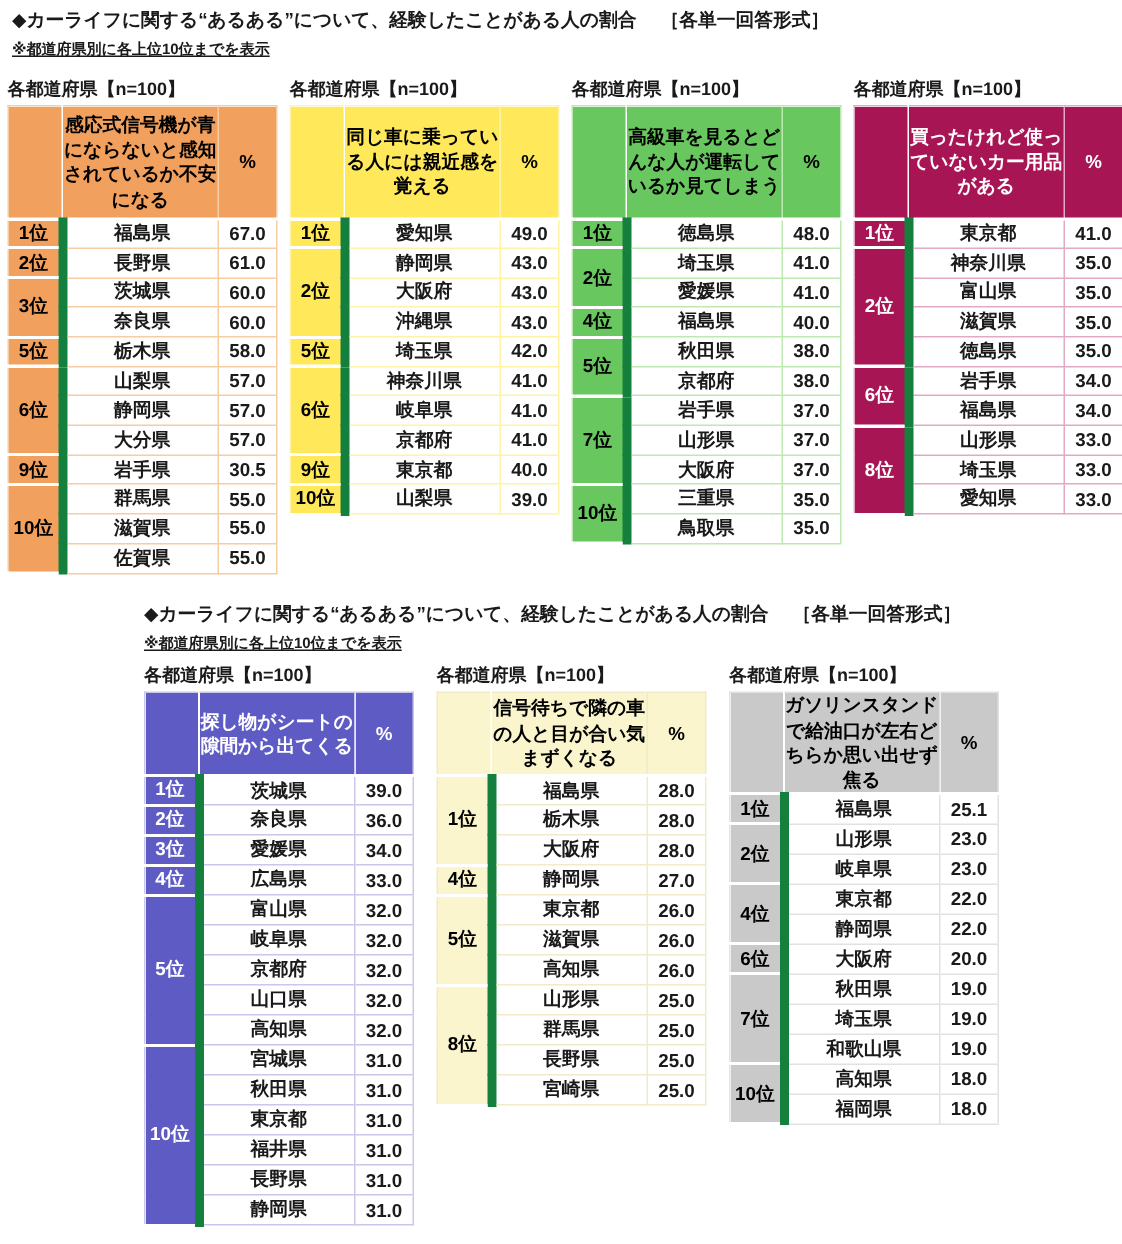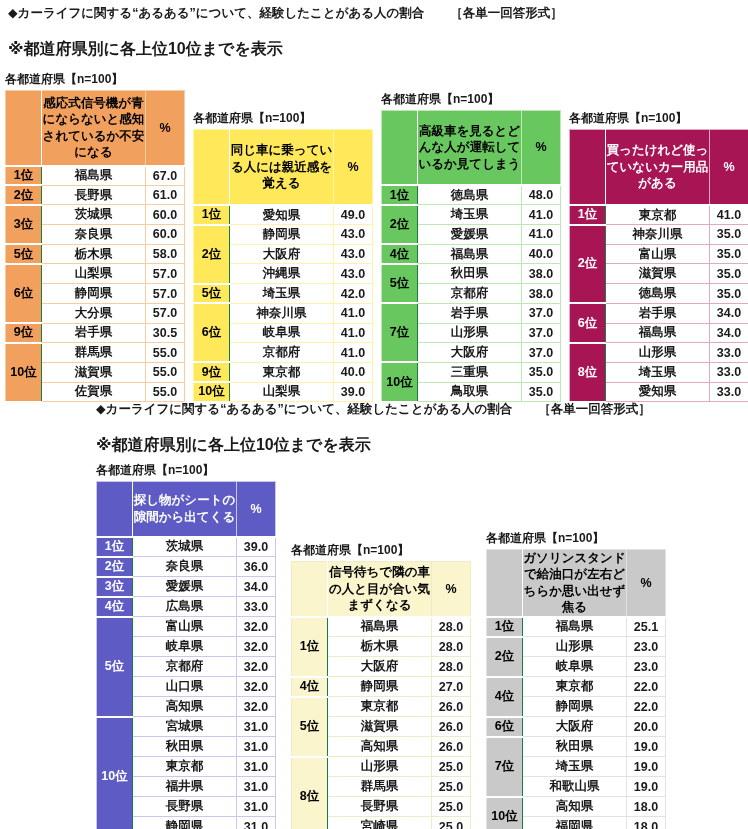--- a/index.html
+++ b/index.html
@@ -4,23 +4,23 @@
 <style>
   html,body{margin:0;padding:0;}
   body{
     width:748px;height:829px;position:relative;background:#ffffff;
     font-family:"Liberation Sans","DejaVu Sans",sans-serif;
     font-weight:bold;color:#1a1a1a;overflow:hidden;
   }
   .sec{position:absolute;}
   #sec1{left:8px;top:5px;width:738px;}
   #sec2{left:96px;top:401px;width:650px;}
-  .title-row{display:flex;gap:26px;font-size:12.5px;line-height:1.3;white-space:nowrap;}
-  .subtitle{font-size:16px;margin-top:18px;line-height:1.3;}
-  .tables-row{display:flex;align-items:flex-end;margin-top:11px;}
+  .title-row{display:flex;gap:16px;font-size:12.5px;line-height:1.3;white-space:nowrap;}
+  .subtitle{font-size:10px;margin-top:6px;line-height:1.3;text-decoration:underline;}
+  .tables-row{display:flex;align-items:flex-start;margin-top:11px;}
   #sec1 .tables-row{gap:9px;margin-left:-3px;}
   #sec2 .tables-row{gap:16px;margin-left:0;margin-top:6px;}
   .table-block{width:179px;flex:0 0 179px;}
   .panel-label{font-size:12px;height:19px;line-height:17px;white-space:nowrap;}
   table.rank-table{
     border-collapse:collapse;table-layout:fixed;width:179px;
     border:1px solid var(--line);
   }
   table.rank-table th, table.rank-table td{
     padding:0;font-size:12.5px;font-weight:bold;text-align:center;vertical-align:middle;
@@ -29,21 +29,21 @@
   thead tr{height:75px;}
   #sec2 thead tr{height:55px;}
   tbody tr{height:19.7px;}
   #sec2 tbody tr{height:20px;}
   th{background:var(--main);color:var(--htxt);border-bottom:2px solid #ffffff;}
   th.rank-h{border-right:1px solid #ffffff;}
   th.q-h{border-right:1px solid var(--line);font-size:12.5px;line-height:1.32;padding:1px 3px;}
   th.pct-h{font-size:12.5px;}
   td.rank{
     background:var(--main);color:var(--htxt);
-    border-right:1px solid #15803d;border-bottom:2px solid #ffffff;
+    border-right:6px solid #15803d;border-bottom:2px solid #ffffff;
   }
   td.pref{background:#ffffff;border-bottom:1px solid var(--line);border-right:1px solid var(--line);}
   td.val{background:#ffffff;border-bottom:1px solid var(--line);}
 </style>
 </head>
 <body>
 
 <div class="sec" id="sec1">
   <div class="title-row">
     <span>◆カーライフに関する“あるある”について、経験したことがある人の割合</span>

